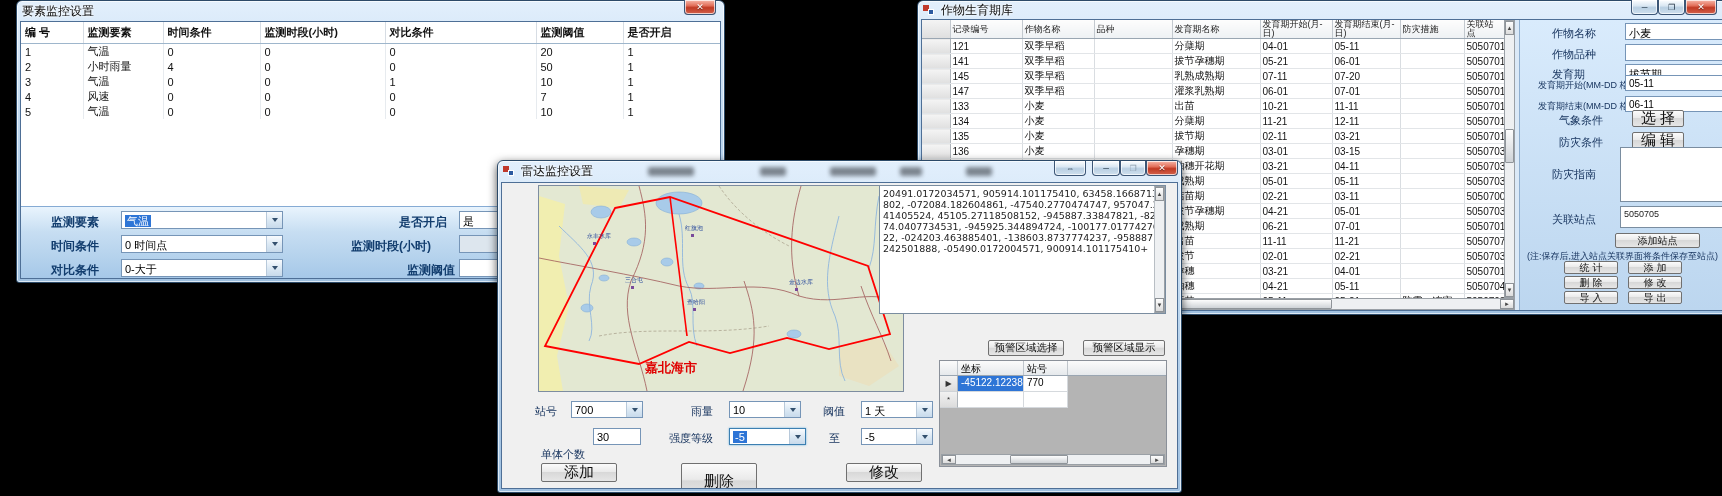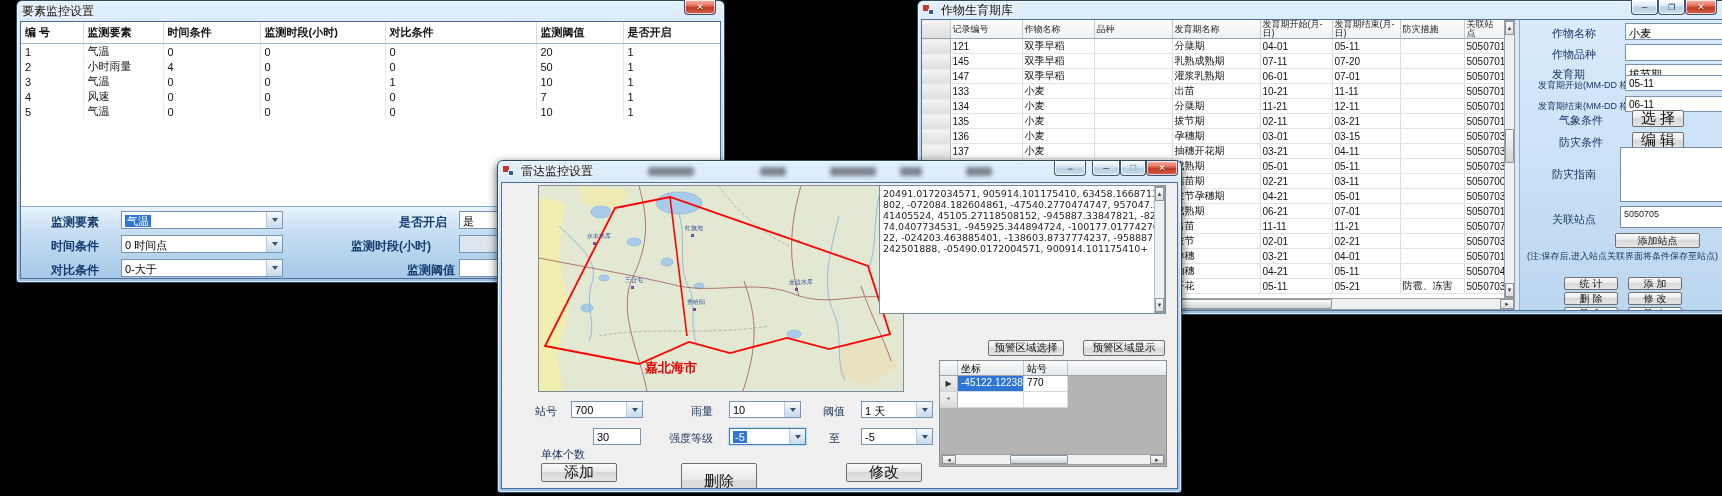--- a/index.html
+++ b/index.html
@@ -260,20 +260,31 @@
               <td>双季早稻</td>
               <td></td>
               <td>分蘖期</td>
               <td>04-01</td>
               <td>05-11</td>
               <td></td>
               <td>5050701</td>
             </tr>
             <tr>
               <td></td>
+              <td>141</td>
+              <td>双季早稻</td>
+              <td></td>
+              <td>拔节孕穗期</td>
+              <td>05-21</td>
+              <td>06-01</td>
+              <td></td>
+              <td>5050701</td>
+            </tr>
+            <tr>
+              <td></td>
               <td>145</td>
               <td>双季早稻</td>
               <td></td>
               <td>乳熟成熟期</td>
               <td>07-11</td>
               <td>07-20</td>
               <td></td>
               <td>5050701</td>
             </tr>
             <tr>
@@ -498,21 +509,21 @@
 
       <span class="lbl" style="position:absolute;left:32px;top:147px;">防灾指南</span>
       <div class="box" style="left:100px;top:127px;width:152px;height:55px;"></div>
 
       <span class="lbl" style="position:absolute;left:32px;top:192px;">关联站点</span>
       <div class="box" style="left:100px;top:186px;width:152px;height:22px;">5050705</div>
 
       <div class="btn" style="left:95px;top:213px;width:85px;height:15px;font-size:10px;">添加站点</div>
       <span class="hint" style="left:7px;top:230px;">(注:保存后,进入站点关联界面将条件保存至站点)</span>
 
-      <div id="panel-btns" style="left:44px;top:241px;margin-top:16px;">
+      <div id="panel-btns" style="left:44px;top:241px;">
           <div class="btn pbtn">统 计</div>
           <div class="btn pbtn">添 加</div>
           <div class="btn pbtn">删 除</div>
           <div class="btn pbtn">修 改</div>
           <div class="btn pbtn">导 入</div>
           <div class="btn pbtn">导 出</div>
         </div>
     </div>
   </div>
 </div>

